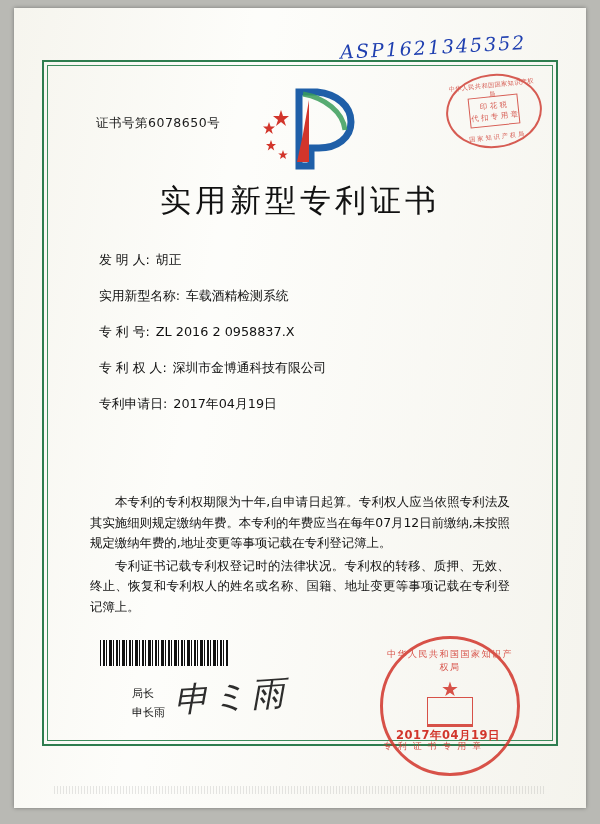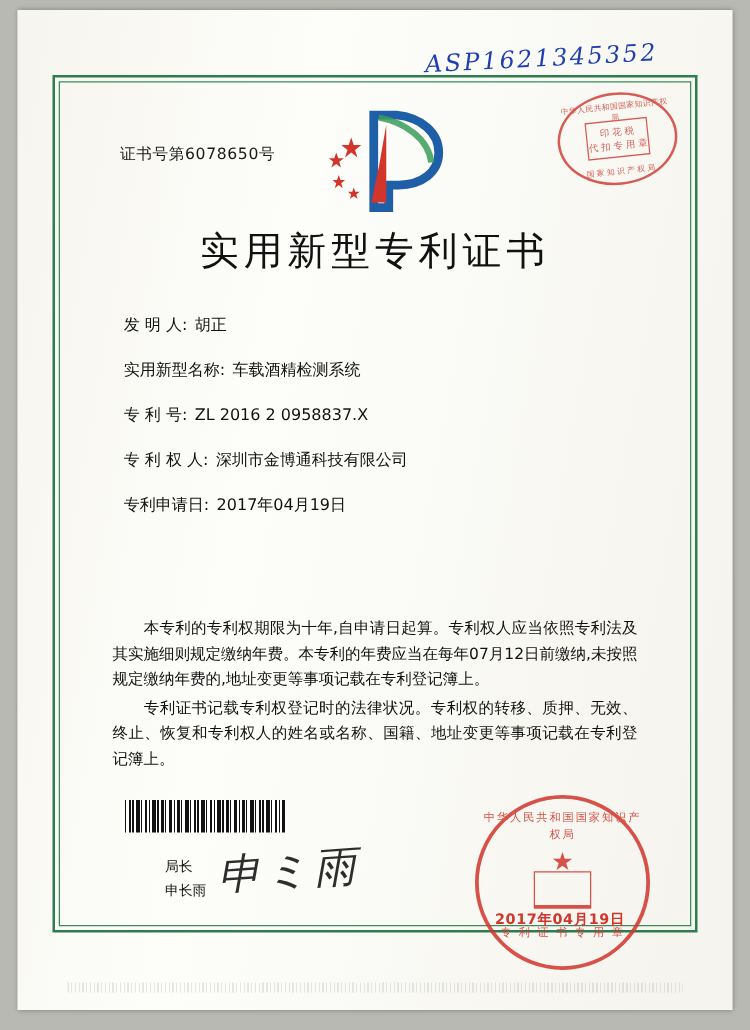--- a/index.html
+++ b/index.html
@@ -240,21 +240,21 @@
     width: 100%;
     text-align: center;
     font-size: 9px;
     letter-spacing: 1.5px;
   }
   .seal-round .ring-bottom {
     position: absolute;
     bottom: 20px;
     left: 0;
     width: 100%;
-    text-align: center;
+    text-align: left;
     font-size: 9px;
     letter-spacing: 1.5px;
   }
   .seal-round .star {
     position: absolute;
     left: 50%;
     top: 40px;
     transform: translateX(-50%);
     font-size: 20px;
     line-height: 20px;

